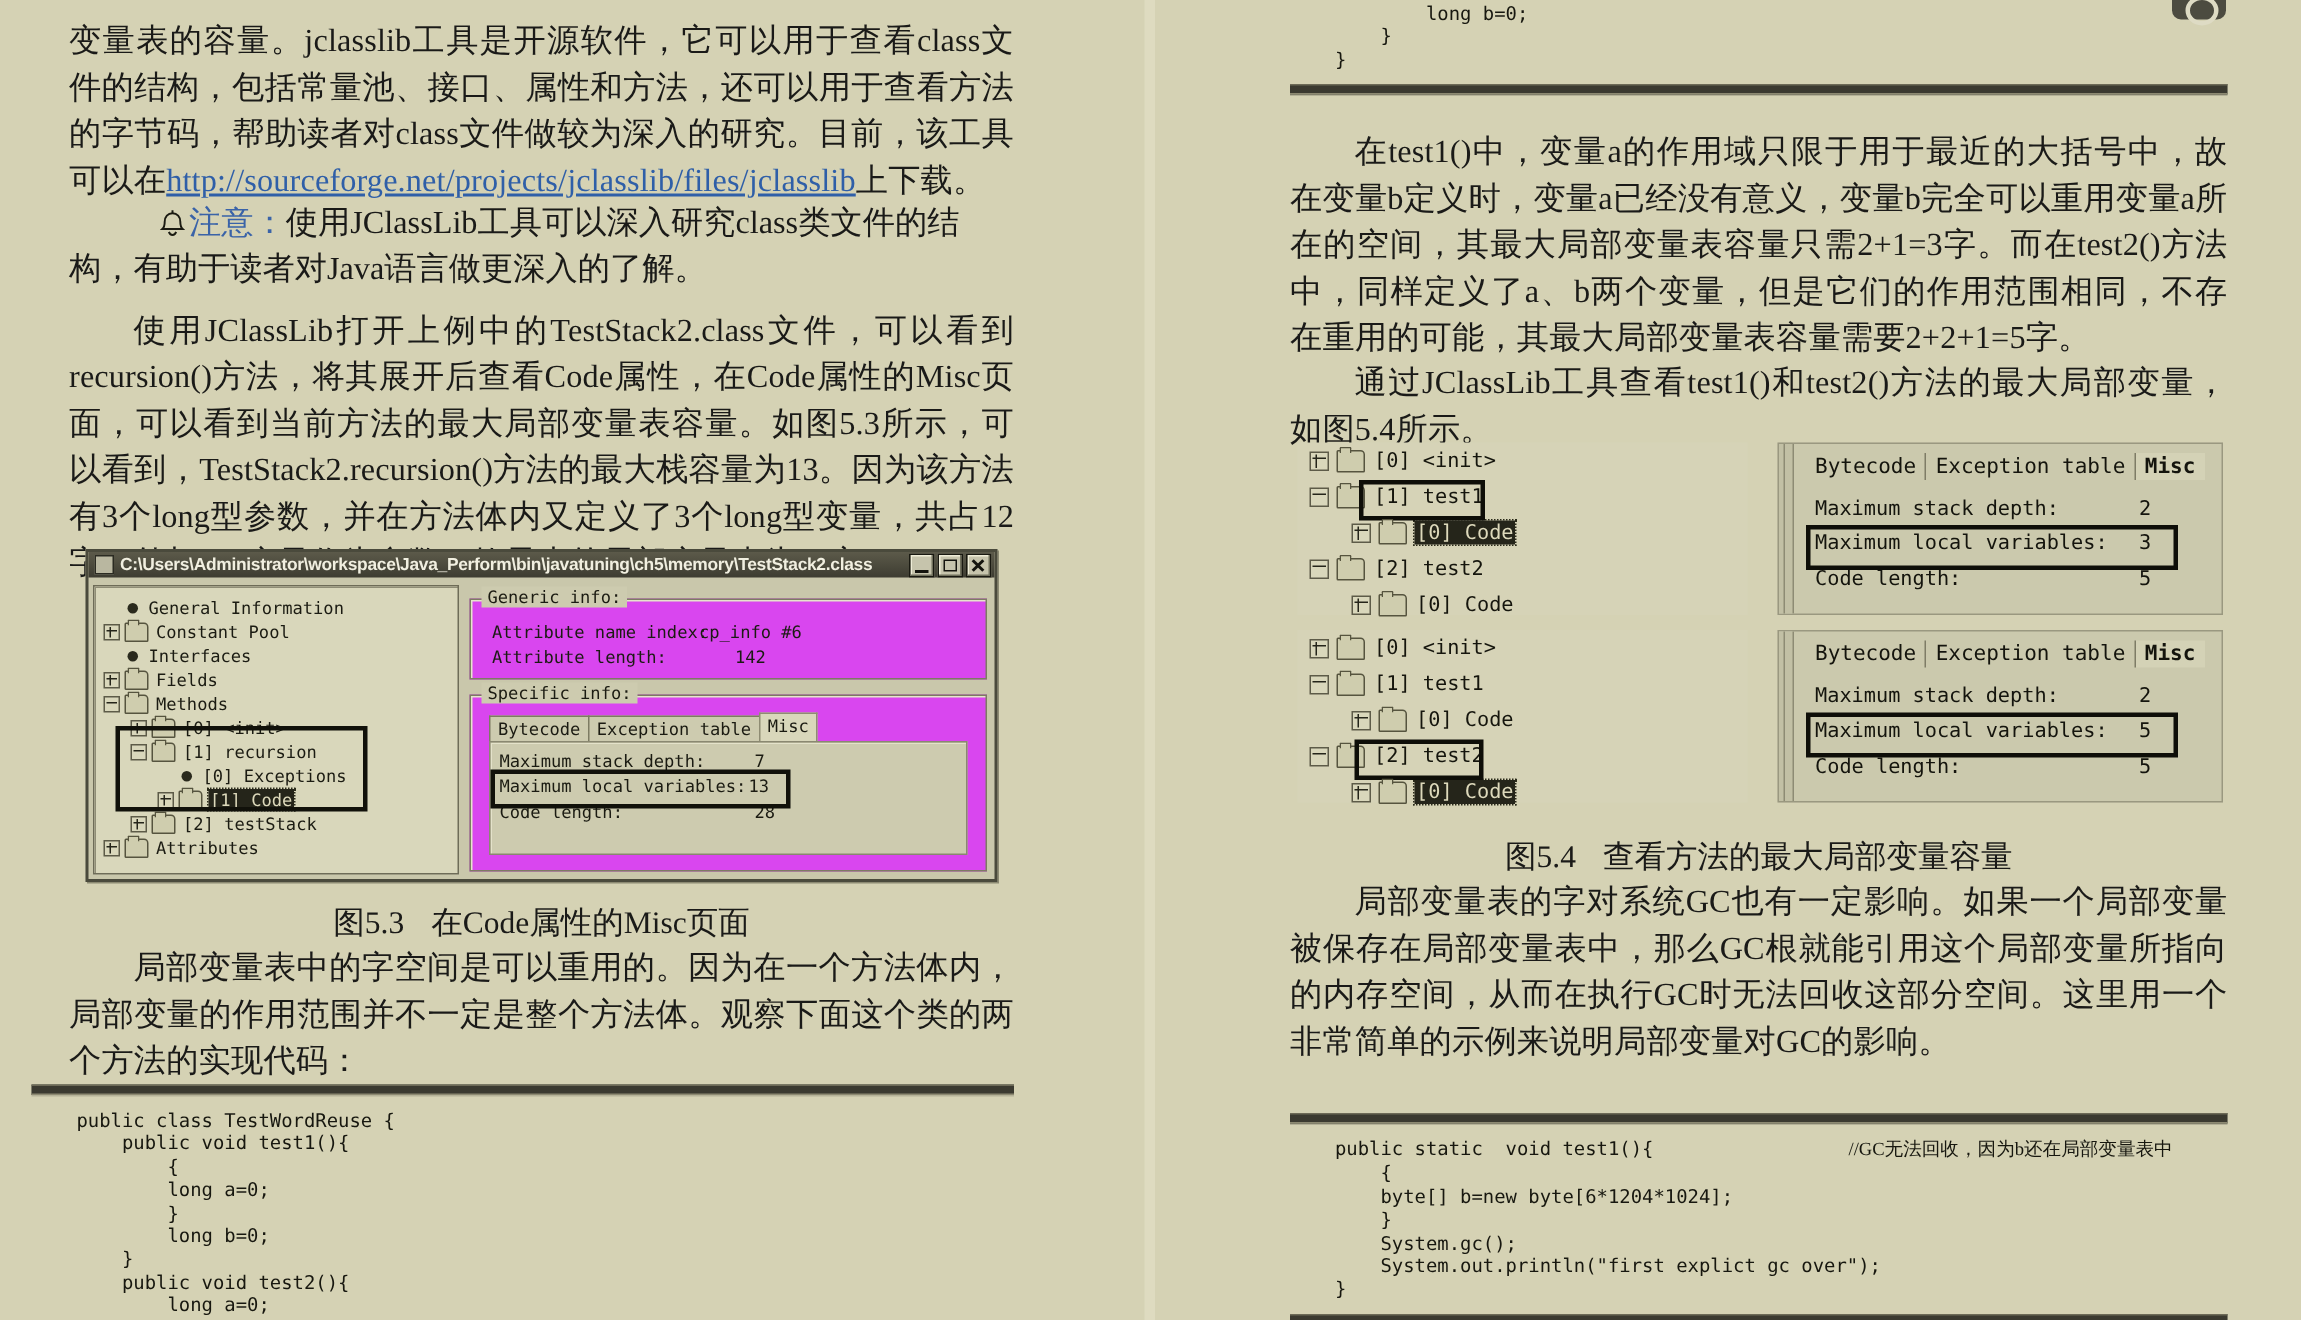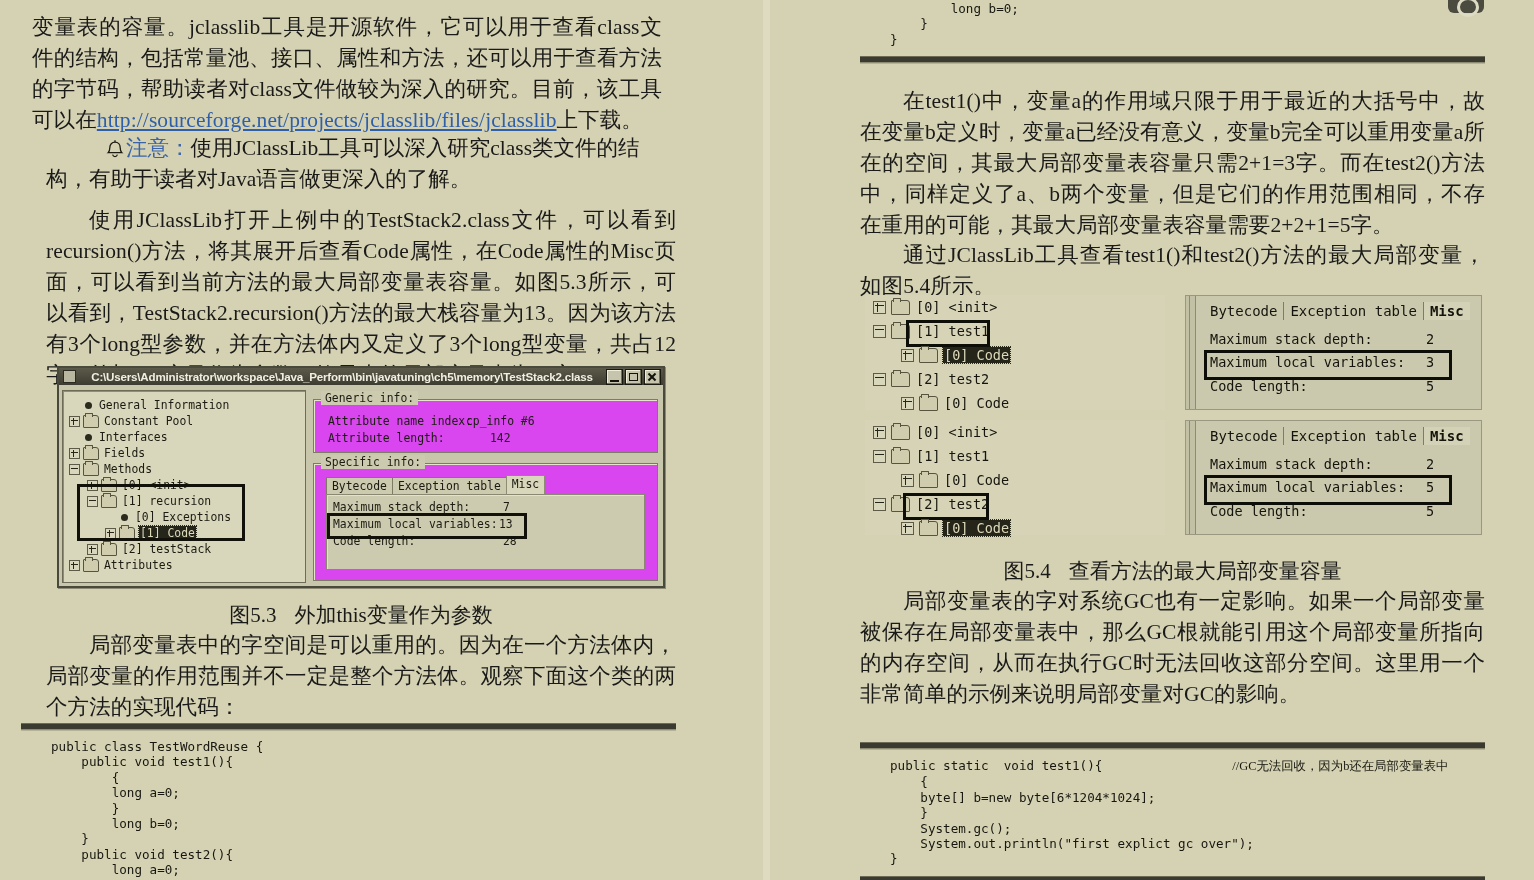--- a/index.html
+++ b/index.html
@@ -53,21 +53,20 @@
     position:absolute;background:#c9c7ab;
     border:2px solid #4a4a3c;box-shadow:1px 1px 0 #8c8a72;
     font-family:"DejaVu Sans Mono","Liberation Mono",monospace;
   }
   .jcl-title{
     height:17px;background:linear-gradient(#5c5a4a,#3d3c31);
     color:#f1efe0;font-size:11.6px;line-height:19px;
     display:flex;align-items:center;padding:0 2px;
     font-family:"Liberation Sans",sans-serif;font-weight:bold;
     letter-spacing:-0.2px;
-    text-align:center;
   }
   .jcl-ico{
     width:11px;height:11px;background:#b9b7a0;border:1px solid #2b2b22;
     margin:0 4px 0 2px;flex:0 0 auto;
   }
   .jcl-title-txt{flex:1 1 auto;overflow:hidden;white-space:nowrap;}
   .wbtn{
     width:15px;height:14px;background:#c6c4ac;border:1px solid #191911;
     margin-left:2px;flex:0 0 auto;position:relative;
     box-shadow:inset -1px -1px 0 #70705c, inset 1px 1px 0 #efedd8;
@@ -166,21 +165,21 @@
   }
 </style>
 </head>
 <body>
 
 <div class="page">
   <div class="gutter"></div>
 
   <div class="col col-left">
 
-    <div class="inner" style="left:32px;top:12px;width:630px;">
+    <div class="inner" style="left:46px;top:12px;width:630px;">
       <p class="body"><span>变量表的容量。jclasslib工具是开源软件，它可以用于查看class文件的结构，包括常量池、接口、属性和方法，还可以用于查看方法的字节码，帮助读者对class文件做较为深入的研究。目前，该工具可以在</span><a class="lnk" href="#">http://sourceforge.net/projects/jclasslib/files/jclasslib</a><span>上下载。</span></p>
     </div>
 
     <div class="inner" style="left:46px;top:133px;width:630px;">
       <p class="note-line">
         <span style="display:inline-block;width:58px;"></span><span style="display:inline-block;vertical-align:-4px;width:22px;height:20px;position:relative;">
           <svg width="22" height="20" viewBox="0 0 22 20">
             <path d="M11 3.2c-3.1 0-5.2 2.3-5.2 5.6 0 2.6-.7 4.1-1.6 4.9h13.6c-.9-.8-1.6-2.3-1.6-4.9 0-3.3-2.1-5.6-5.2-5.6z" fill="none" stroke="#1b1b12" stroke-width="1.3"></path>
             <path d="M11 1.2v2" stroke="#1b1b12" stroke-width="1.3"></path>
             <path d="M8.6 15.6c.4 1.3 1.3 2 2.4 2s2-0.7 2.4-2" fill="none" stroke="#1b1b12" stroke-width="1.3"></path>
@@ -297,21 +296,21 @@
               <span class="kv" style="left:6px;top:39px;">Code length:</span>
               <span class="kv" style="left:176px;top:39px;">28</span>
               <div class="hlbox" style="left:0px;top:18px;width:194px;height:20px;"></div>
             </div>
           </div>
         </div>
       </div>
     </div>
 
     <p class="fig-cap" style="position:absolute;left:46px;top:592px;width:630px;">
-      <span>图5.3</span><span class="sp"></span><span>外加this变量作为参数</span>
+      <span>图5.3</span><span class="sp"></span><span>在Code属性的Misc页面</span>
     </p>
 
     <div class="inner" style="left:46px;top:630px;width:630px;">
       <p class="body indent">局部变量表中的字空间是可以重用的。因为在一个方法体内，局部变量的作用范围并不一定是整个方法体。观察下面这个类的两个方法的实现代码：</p>
     </div>
 
     <div class="codeblock" style="position:absolute;left:21px;top:723px;width:655px;">
       <div class="rule"></div>
       <pre class="code">public class TestWordReuse {
     public void test1(){

